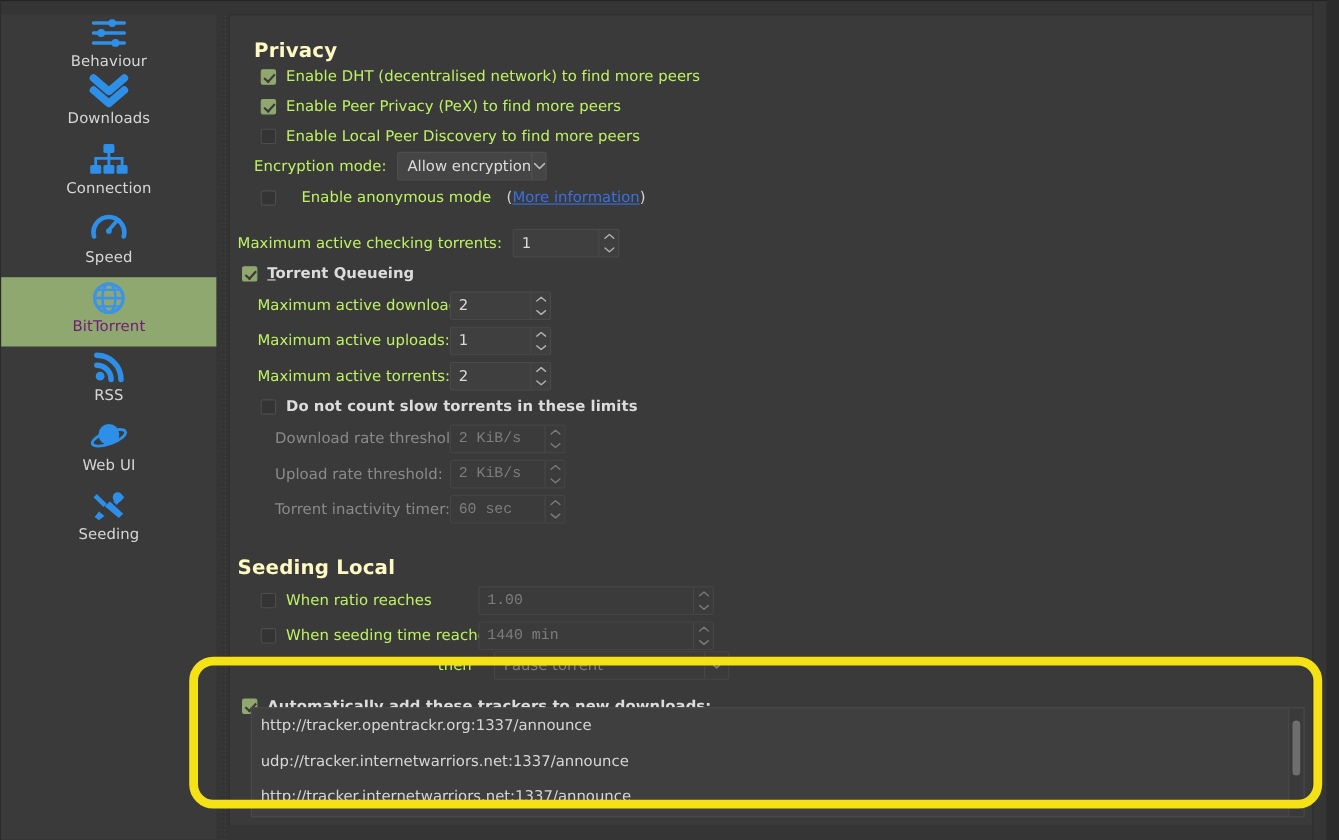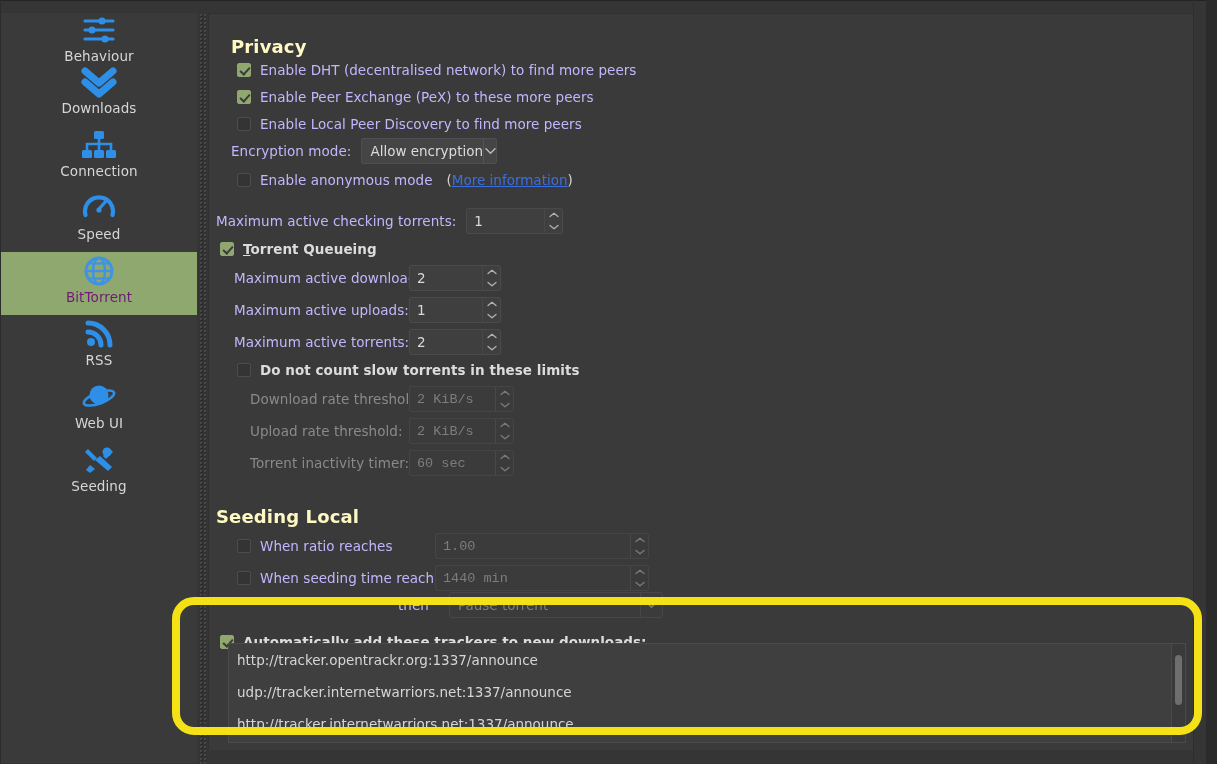--- a/index.html
+++ b/index.html
@@ -120,21 +120,21 @@
     font-size: 18px;
     font-weight: bold;
     color: #fef9c3;
     letter-spacing: .15px;
   }
 
   .row { position: absolute; display: flex; align-items: center; }
 
   .lbl {
     font-size: 13.5px;
-    color: #c4b5fd;
+    color: #bef264;
     white-space: nowrap;
     letter-spacing: .05px;
   }
   .lbl.bold { font-weight: bold; color: #dcdcdc; }
   .lbl.dim { color: #8a8a8a; }
 
   
   .cb {
     width: 14px; height: 14px;
     border-radius: 2px;
@@ -396,21 +396,21 @@
 
       <div class="group-title" style="left:22px; top:22px;">Privacy</div>
 
       <div class="row" style="left:28px; top:48px;">
         <div class="cb checked"></div>
         <div class="lbl">Enable DHT (decentralised network) to find more peers</div>
       </div>
 
       <div class="row" style="left:28px; top:75px;">
         <div class="cb checked"></div>
-        <div class="lbl">Enable Peer Exchange (PeX) to these more peers</div>
+        <div class="lbl">Enable Peer Privacy (PeX) to find more peers</div>
       </div>
 
       <div class="row" style="left:28px; top:102px;">
         <div class="cb"></div>
         <div class="lbl">Enable Local Peer Discovery to find more peers</div>
       </div>
 
       <div class="row" style="left:22px; top:124px;">
         <div class="lbl" style="margin-right:10px;">Encryption mode:</div>
         <div class="combo" style="width:136px;">
@@ -418,21 +418,21 @@
           <div class="carrow">
             <svg width="11" height="8" viewBox="0 0 11 8">
                 <path d="M1 1.8 L5.5 6.2 L10 1.8" fill="none" stroke="#b9b9b9" stroke-width="1.5" stroke-linecap="round" stroke-linejoin="round"></path>
               </svg>
           </div>
         </div>
       </div>
 
       <div class="row" style="left:28px; top:158px;">
         <div class="cb"></div>
-        <div class="lbl" style="margin-right:14px;">Enable anonymous mode</div>
+        <div class="lbl" style="margin-right:14px;margin-left:14px;">Enable anonymous mode</div>
         <span class="paren">(</span>
           <span class="link">More information</span>
           <span class="paren">)</span>
       </div>
 
       <div class="row" style="left:7px; top:194px;">
         <div class="lbl" style="margin-right:10px;">Maximum active checking torrents:</div>
         <div class="spin" style="width:97px;">
           <div class="sv">1</div>
           <div class="btns">

